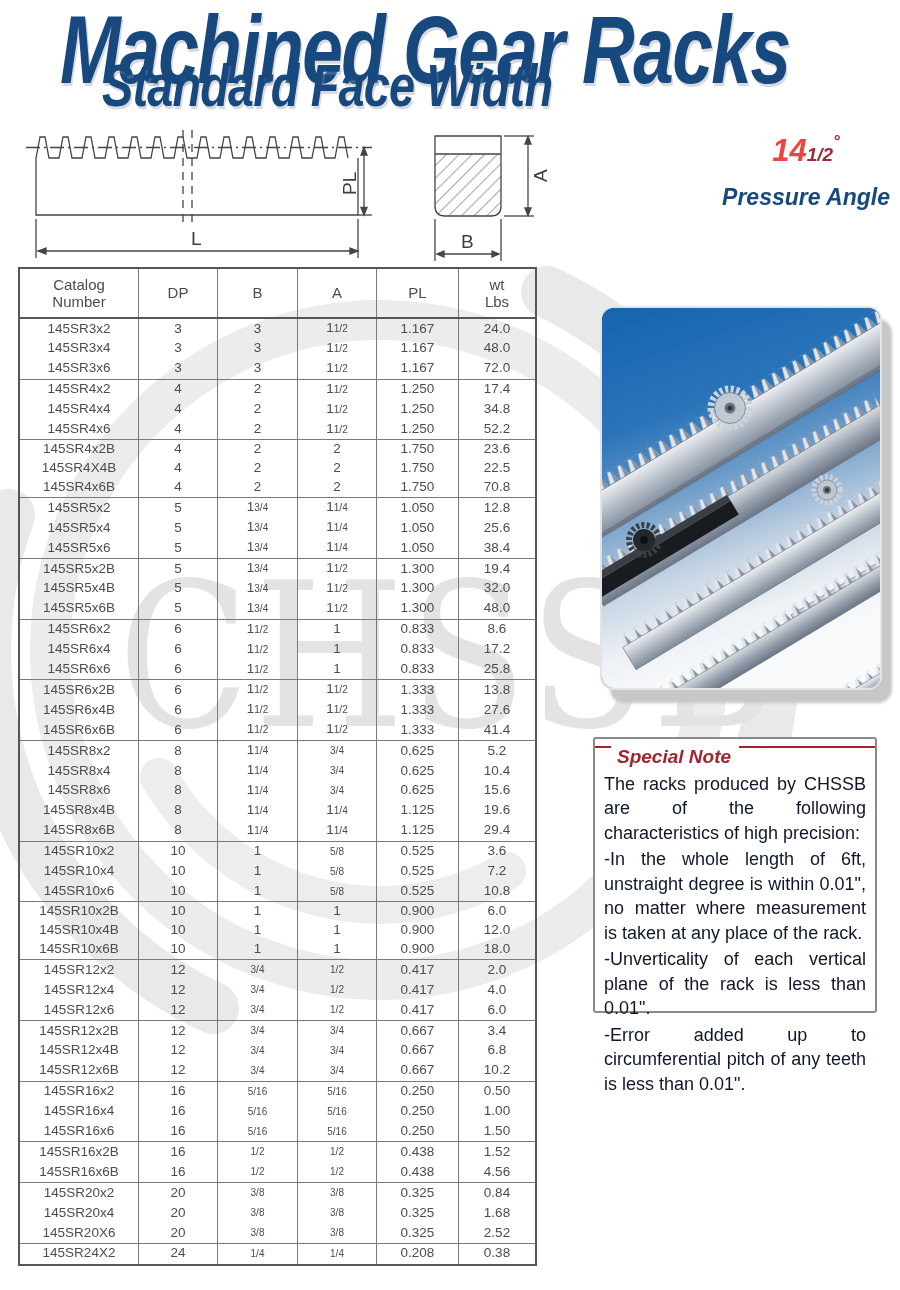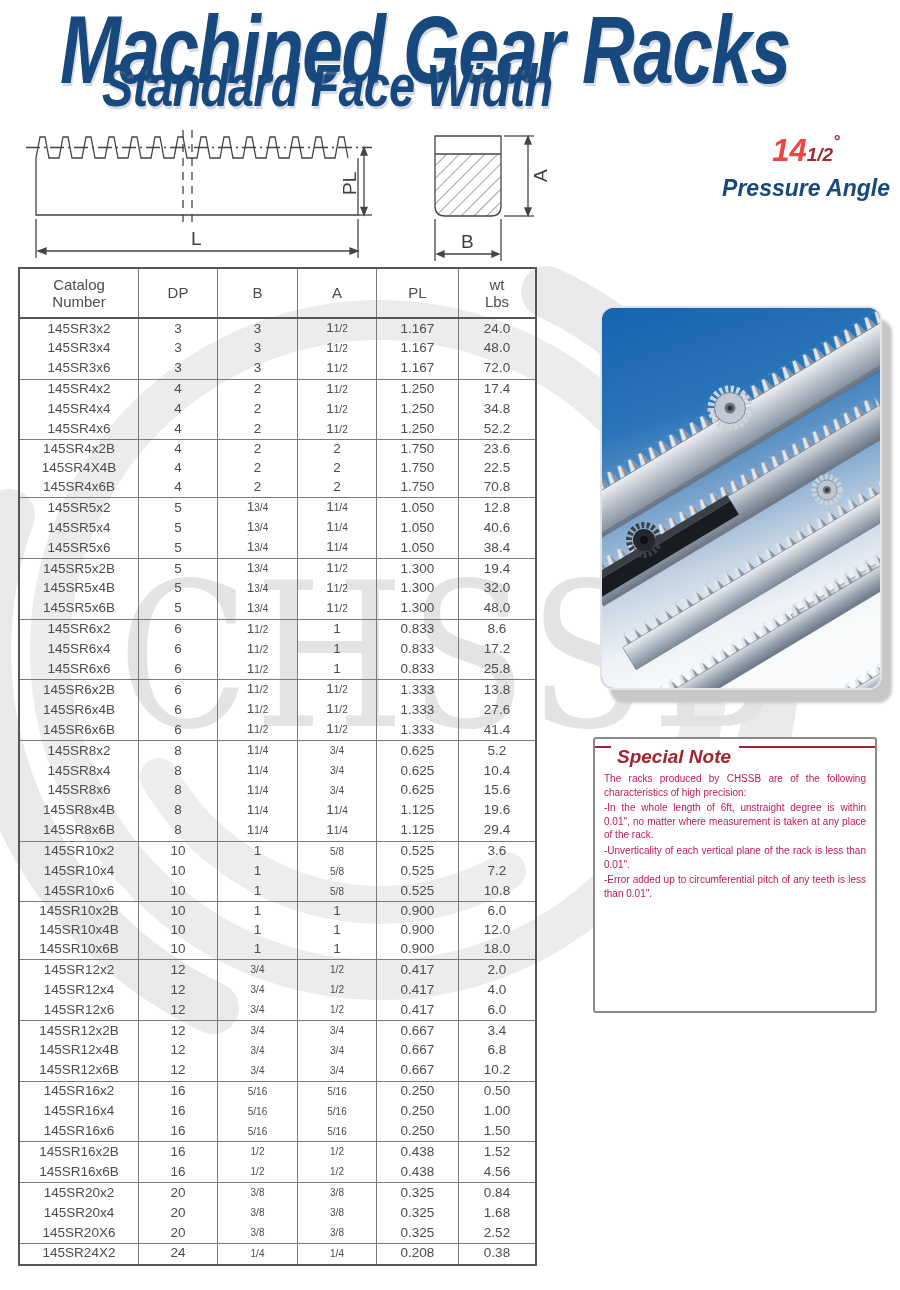--- a/index.html
+++ b/index.html
@@ -24,21 +24,21 @@
   
   .drawing{position:absolute;left:20px;top:122px;z-index:2;}
   .drawing text{font-family:"Liberation Sans",sans-serif;fill:#3f3f3f;}
 
   
   .pressure{position:absolute;left:718px;top:132px;width:176px;z-index:2;
     text-align:center;font-style:italic;font-weight:bold;white-space:nowrap;}
   .pa-deg{font-size:31px;color:#ef4444;}
   .pa-frac{font-size:19px;color:#9E2B33;}
   .pa-sym{font-size:17px;color:#9E2B33;vertical-align:14px;}
-  .pa-label{font-size:23px;color:#17497E;margin-top:6px;}
+  .pa-label{font-size:23px;color:#17497E;margin-top:15px;}
 
   
   .photo{position:absolute;left:600px;top:306px;width:278px;height:380px;z-index:2;
     border-radius:14px;overflow:hidden;border:2px solid #e3e3e3;background:#1663af;
     box-shadow:10px 13px 3px #c7c7c7;}
   .photo svg{display:block;}
 
   
   table.racks{position:absolute;left:18px;top:267px;z-index:1;
     border-collapse:collapse;table-layout:fixed;background:transparent;
@@ -54,21 +54,21 @@
   .c0{width:118px;}.c1{width:78px;}.c2{width:79px;}.c3{width:78px;}.c4{width:81px;}.c5{width:76px;}
 
   
   .note{position:absolute;left:593px;top:737px;width:284px;height:276px;z-index:2;
     border:2px solid #8a8a8a;border-radius:3px;background:#ffffff;box-sizing:border-box;}
   .note-head{display:flex;align-items:flex-start;margin-top:7px;}
   .note-line{height:2px;background:#A2242E;}
   .nl-left{width:16px;margin-right:6px;}
   .nl-right{flex:1;margin-left:8px;margin-right:0;}
   .note-title{font-size:19px;font-weight:bold;font-style:italic;color:#A2242E;white-space:nowrap;}
-  .note p{margin:0;padding:1px 9px;font-size:10px;line-height:1.36;color:#be185d;
+  .note p{margin:0;padding:1px 9px;font-size:18px;line-height:1.36;color:#0f172a;
     text-align:justify;}
   .note p:first-of-type{margin-top:3px;}
 </style>
 </head>
 <body>
 
 <svg class="watermark" viewBox="0 0 900 1290">
   <circle cx="380" cy="650" r="330" fill="none" stroke="#ececec" stroke-width="40"></circle>
   <path d="M547,292 A395,395 0 0 1 761,752" fill="none" stroke="#e9e9e9" stroke-width="52" stroke-linecap="round"></path>
   <path d="M213,1008 A395,395 0 0 1 9,515" fill="none" stroke="#e9e9e9" stroke-width="52" stroke-linecap="round"></path>
@@ -308,21 +308,21 @@
         <td class="c3">1<span class="fr">1/4</span></td>
         <td class="c4">1.050</td>
         <td class="c5">12.8</td>
       </tr>
       <tr>
         <td class="c0">145SR5x4</td>
         <td class="c1">5</td>
         <td class="c2">1<span class="fr">3/4</span></td>
         <td class="c3">1<span class="fr">1/4</span></td>
         <td class="c4">1.050</td>
-        <td class="c5">40.6</td>
+        <td class="c5">25.6</td>
       </tr>
       <tr>
         <td class="c0">145SR5x6</td>
         <td class="c1">5</td>
         <td class="c2">1<span class="fr">3/4</span></td>
         <td class="c3">1<span class="fr">1/4</span></td>
         <td class="c4">1.050</td>
         <td class="c5">38.4</td>
       </tr>
       <tr class="grp">

